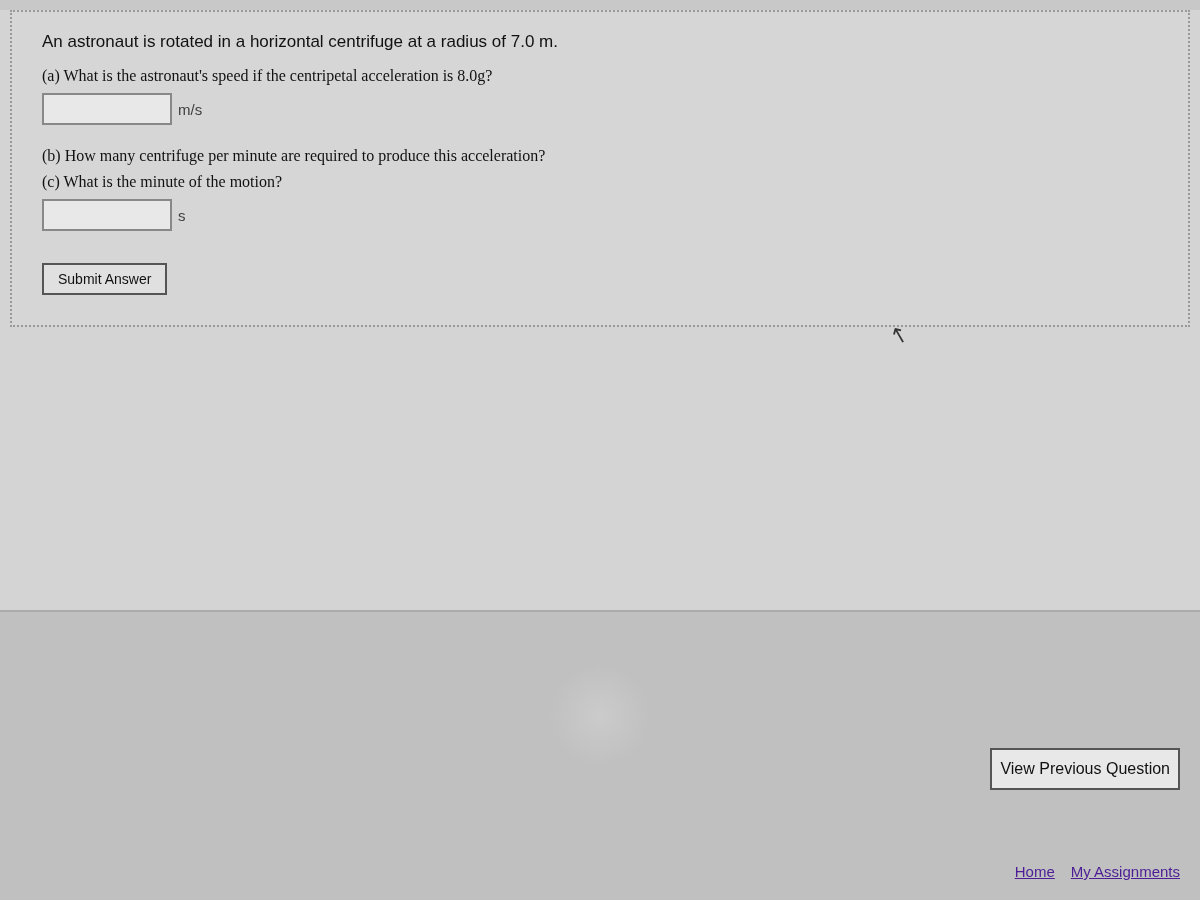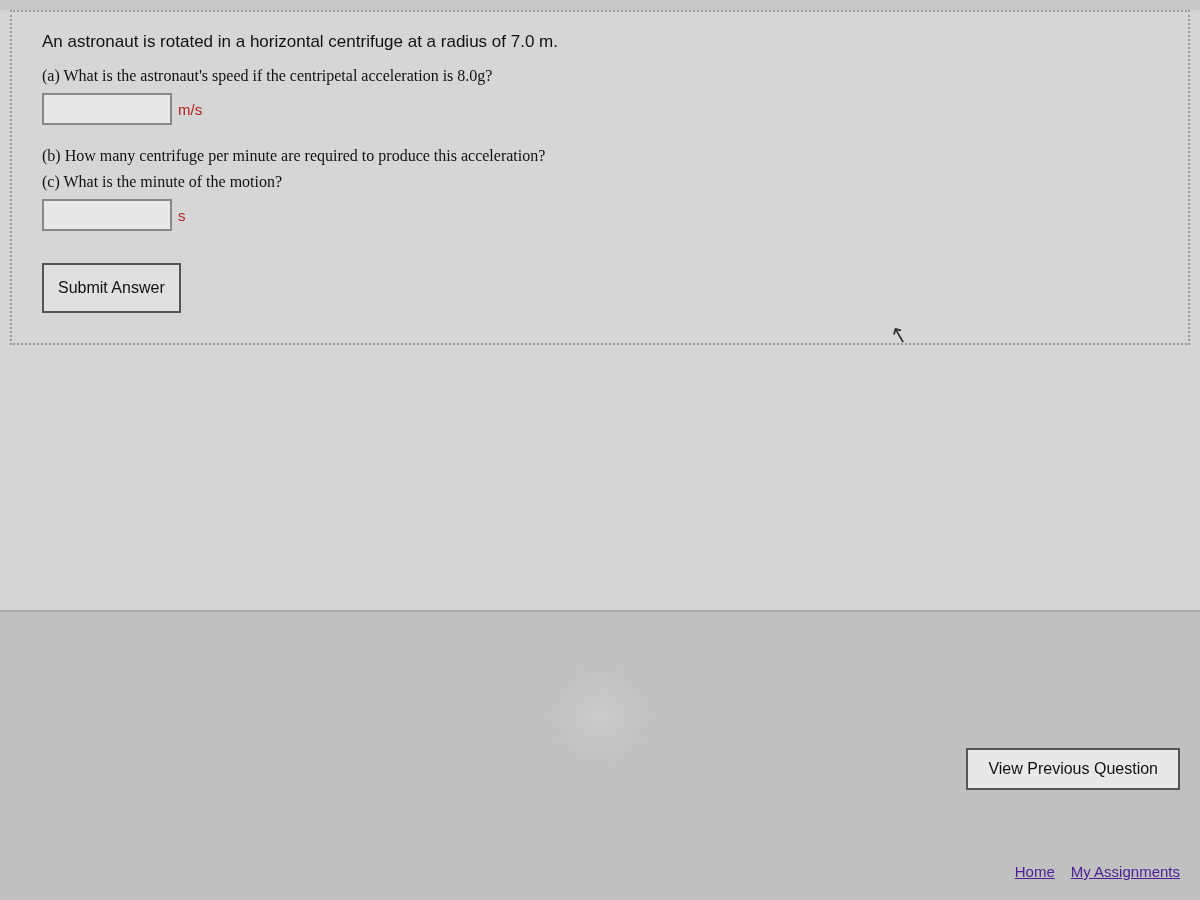--- a/index.html
+++ b/index.html
@@ -58,30 +58,30 @@
       height: 32px;
       background: #e8e8e8;
       border: 2px solid #888;
       outline: none;
       font-size: 14px;
       padding: 4px 6px;
     }
 
     .unit-label {
       font-size: 15px;
-      color: #b91c1c;
+      color: #404040;
       margin-left: 6px;
     }
 
     .submit-btn {
       display: inline-block;
-      padding: 14px 14px;
+      padding: 6px 14px;
       background: #e0e0e0;
       border: 2px solid #555;
-      font-size: 16px;
+      font-size: 14px;
       color: #111;
       cursor: pointer;
       margin-top: 10px;
     }
 
     
     .lower-section {
       position: absolute;
       bottom: 0;
       left: 0;
@@ -94,21 +94,21 @@
     
     .bottom-buttons {
       position: absolute;
       bottom: 120px;
       right: 20px;
       display: flex;
       align-items: center;
     }
 
     .view-prev-btn {
-      padding: 10px 20px;
+      padding: 10px 8px;
       background: #e8e8e8;
       border: 2px solid #555;
       font-size: 16px;
       color: #111;
       cursor: pointer;
       font-family: Arial, sans-serif;
     }
 
     
     .footer-links {

